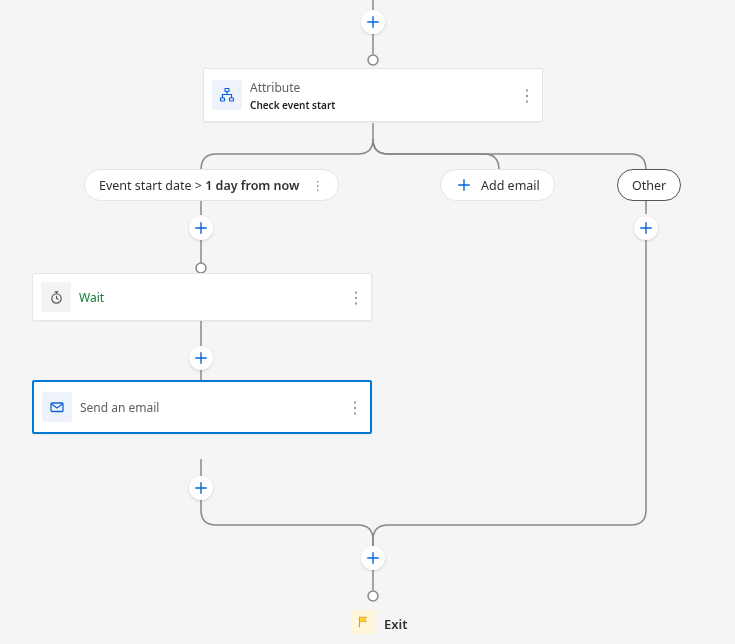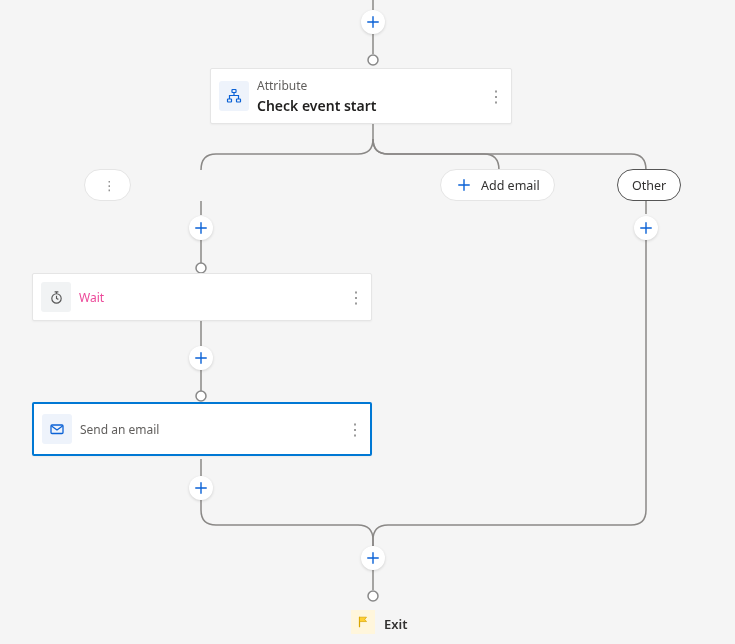--- a/index.html
+++ b/index.html
@@ -76,21 +76,21 @@
     flex-direction: column;
     justify-content: center;
     gap: 2px;
     padding: 8px 0;
   }
   .card .label {
     font-size: 12px;
     color: #605e5c;
   }
   .card .title {
-    font-size: 14px;
+    font-size: 10px;
     font-weight: 600;
     color: #201f1e;
   }
   .card .menu {
     color: #888;
     font-size: 16px;
     cursor: pointer;
     text-align: center;
   }
 
@@ -197,39 +197,42 @@
   <svg viewBox="0 0 16 16">
       <path d="M8 2v12M2 8h12" stroke="currentColor" stroke-width="1.6" stroke-linecap="round"></path>
     </svg>
 </button>
 <button class="plus-btn" style="left:361px; top:546px">
   <svg viewBox="0 0 16 16">
       <path d="M8 2v12M2 8h12" stroke="currentColor" stroke-width="1.6" stroke-linecap="round"></path>
     </svg>
 </button>
 
-<div class="card" style="left:210px; top:68px; width:302px">
+<div class="card" style="left:203px; top:68px; width:340px">
   <div class="icon-slot">
     <div class="icon-box">
       <svg width="16" height="16" viewBox="0 0 16 16" fill="none" stroke="currentColor" stroke-width="1.2">
         <rect x="6" y="1.5" width="4" height="3" rx="0.5"></rect>
         <rect x="1.5" y="11" width="4" height="3" rx="0.5"></rect>
         <rect x="10.5" y="11" width="4" height="3" rx="0.5"></rect>
         <path d="M8 4.5 V7.5 M8 7.5 H3.5 V11 M8 7.5 H12.5 V11"></path>
       </svg>
     </div>
   </div>
   <div class="texts">
     <span class="label">Attribute</span>
     <span class="title">Check event start</span>
   </div>
   <div class="menu">⋮</div>
 </div>
 
 <div class="pill" style="left:84px; top:169px">
+  <span>
+    <span>Event start date &gt; </span><strong>1 day from now</strong>
+  </span>
   <span class="menu">⋮</span>
 </div>
 
 <div class="pill" style="left:440px; top:169px">
   <span class="pill-plus">
     <svg viewBox="0 0 16 16" width="14" height="14">
         <path d="M8 2v12M2 8h12" stroke="#0b62d6" stroke-width="1.6" stroke-linecap="round"></path>
       </svg>
   </span>
   <span>Add email</span>
@@ -243,26 +246,26 @@
   <div class="icon-slot">
     <div class="icon-box" style="background:#f1f3f4; color:#555">
       <svg width="15" height="15" viewBox="0 0 16 16" fill="none" stroke="currentColor" stroke-width="1.2">
         <circle cx="8" cy="9" r="5"></circle>
         <path d="M8 6 V9 L10 10"></path>
         <path d="M6 2 H10 M8 2 V4"></path>
       </svg>
     </div>
   </div>
   <div class="texts">
-    <span class="label" style="color:#ec4899">Wait</span>
+    <span class="label" style="color:#15803d">Wait</span>
   </div>
   <div class="menu">⋮</div>
 </div>
 
-<div class="card selected" style="left:32px; top:402px; width:340px">
+<div class="card selected" style="left:32px; top:380px; width:340px">
   <div class="icon-slot">
     <div class="icon-box">
       <svg width="16" height="16" viewBox="0 0 16 16" fill="none" stroke="currentColor" stroke-width="1.3">
         <rect x="2" y="4" width="12" height="8.5" rx="1"></rect>
         <path d="M2.5 5 L8 9 L13.5 5"></path>
       </svg>
     </div>
   </div>
   <div class="texts">
     <span class="label">Send an email</span>

